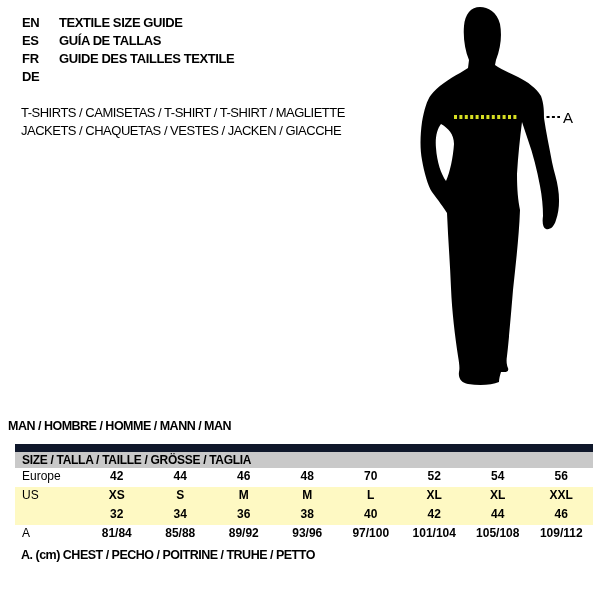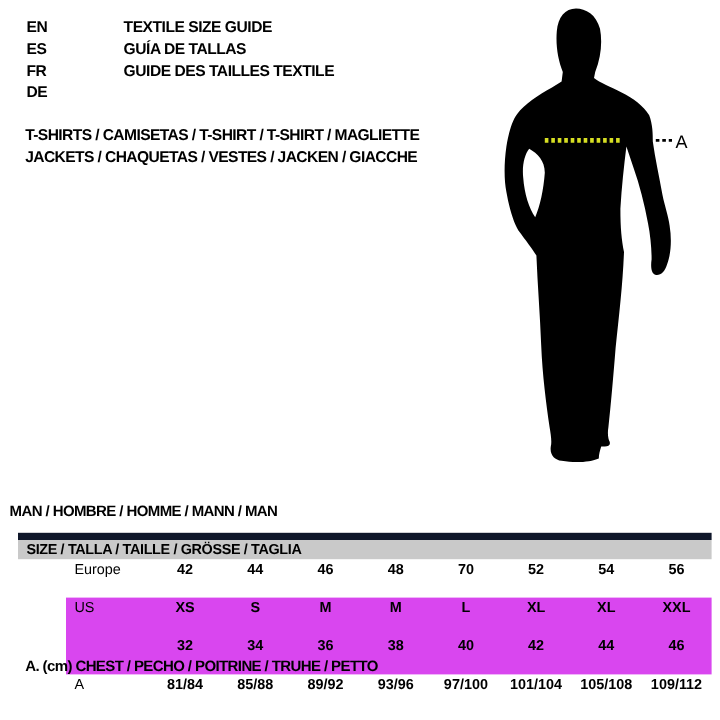--- a/index.html
+++ b/index.html
@@ -5,40 +5,40 @@
   html,body { margin:0; padding:0; }
   body {
     width:600px; height:600px; background:#ffffff; position:relative;
     font-family:"Liberation Sans", sans-serif; color:#000;
     overflow:hidden;
   }
   .page { position:absolute; inset:0; }
 
   
   .lang-list { position:absolute; top:13px; left:22px; }
-  .lang-row { display:flex; height:18px; align-items:center;gap:44px; }
+  .lang-row { display:flex; height:18px; align-items:center; }
   .lang-code { width:37px; font-weight:700; font-size:13px; letter-spacing:-0.3px; }
   .lang-title { font-weight:700; font-size:13px; letter-spacing:-0.4px; white-space:nowrap; }
 
   
   .categories { position:absolute; top:104px; left:21px; }
-  .category-line { font-weight:700; font-size:13px; letter-spacing:-0.5px; line-height:18px; white-space:nowrap; }
+  .category-line { font-weight:400; font-size:13px; letter-spacing:-0.5px; line-height:18px; white-space:nowrap; }
 
   
   .figure-wrap { position:absolute; left:400px; top:0; width:200px; height:400px; }
   .figure-wrap svg { display:block; width:200px; height:400px; }
 
   
   .man-title { position:absolute; top:419px; left:8px; font-weight:700; font-size:12.5px; letter-spacing:-0.5px; white-space:nowrap; }
 
   
-  .size-table { position:absolute; top:444px; left:15px; width:578px; border-top:6px solid #0f172a; }
+  .size-table { position:absolute; top:444px; left:15px; width:578px; border-top:8px solid #0f172a; }
   .t-header { background:#c9c9c9; font-weight:700; font-size:12px; letter-spacing:-0.3px; height:16px; line-height:16px; padding-left:7px; }
-  .t-row { display:flex; height:32px; line-height:17px; font-size:12px;margin-left:40px; }
-  .t-row.shaded { background:#d946ef; }
+  .t-row { display:flex; height:19px; line-height:17px; font-size:12px; }
+  .t-row.shaded { background:#fef9c3; }
   .t-label { width:70px; padding-left:7px; text-align:left; box-sizing:border-box; }
   .t-cell { flex:1; text-align:center;font-weight:bold; }
 
   
   .footer-note { position:absolute; top:548px; left:21px; font-weight:700; font-size:12.5px; letter-spacing:-0.5px; white-space:nowrap; }
 </style>
 </head>
 <body>
 
 <div class="page">

